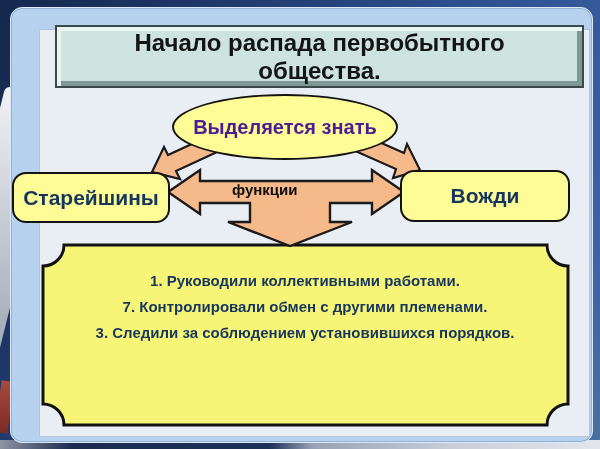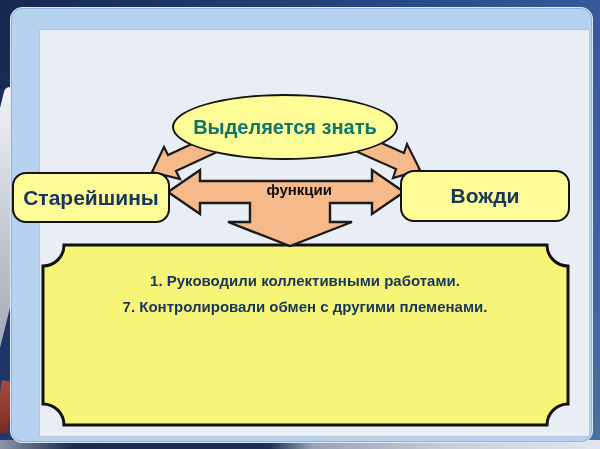--- a/index.html
+++ b/index.html
@@ -30,27 +30,27 @@
     display:flex;align-items:center;justify-content:center;z-index:6;}
   .title-box .ttl{display:block;width:430px;text-align:center;
     font-size:24px;font-weight:bold;line-height:28px;color:#141414;}
   
   .lay{position:absolute;left:0;top:0;width:600px;height:449px;z-index:3;}
   .lay.plq{z-index:2;}
   
   .ellipse{position:absolute;left:172px;top:94px;width:226px;height:66px;
     box-sizing:border-box;background:#fdfc96;border:2.5px solid #131313;border-radius:50%;
     display:flex;align-items:center;justify-content:center;z-index:4;
-    font-size:20px;font-weight:bold;color:#0f766e;}
+    font-size:20px;font-weight:bold;color:#4c1d95;}
   .ybox{position:absolute;box-sizing:border-box;background:#fdfc96;border:2.5px solid #131313;
     border-radius:14px;display:flex;align-items:center;justify-content:center;z-index:4;
     font-size:21px;font-weight:bold;color:#17365d;}
   .ybox.left{left:12px;top:172px;width:158px;height:51px;}
   .ybox.right{left:400px;top:170px;width:170px;height:52px;}
-  .func-label{position:absolute;left:232px;top:181px;width:100px;text-align:right;z-index:5;
+  .func-label{position:absolute;left:232px;top:181px;width:100px;text-align:left;z-index:5;
     font-size:15px;font-weight:bold;color:#0d0d0d;}
   
   .plaque-text{position:absolute;left:55px;top:268px;width:500px;z-index:5;
     text-align:center;color:#17365d;font-weight:bold;font-size:15px;line-height:26px;}
   .plaque-text p{margin:0;}
 </style>
 </head>
 <body>
 
 <div class="stage">
@@ -66,33 +66,37 @@
   <svg class="lay plq" viewBox="0 0 600 449">
     <path d="M 64,245 H 547 A 21 21 0 0 0 568,266 V 404 A 21 21 0 0 0 547,425 H 64 A 21 21 0 0 0 43,404 V 266 A 21 21 0 0 0 64,245 Z" fill="#f7f578" stroke="#121212" stroke-width="3"></path>
   </svg>
 
   <svg class="lay" viewBox="0 0 600 449">
     <polygon points="222,130 168,155 164,147 152,172 180,179 176,171 230,146" fill="#f6b98a" stroke="#1b1b1b" stroke-width="2.2"></polygon>
     <polygon points="352,130 404,153 407,144 420,170 393,178 396,169 344,146" fill="#f6b98a" stroke="#1b1b1b" stroke-width="2.2"></polygon>
     <polygon points="168,192 200,170 200,181 372,181 372,170 404,192 372,214 372,203 330,203 330,222 352,222 290,246 228,222 250,222 250,203 200,203 200,214" fill="#f6b98a" stroke="#1b1b1b" stroke-width="2.4"></polygon>
   </svg>
 
+  <div class="title-box">
+    <span class="ttl">Начало распада первобытного общества.</span>
+  </div>
 
   <div class="ellipse">
     <span>Выделяется знать</span>
   </div>
 
   <div class="ybox left">
     <span>Старейшины</span>
   </div>
 
   <div class="ybox right">
     <span>Вожди</span>
   </div>
 
   <div class="func-label">функции</div>
 
   <div class="plaque-text">
     <p>1. Руководили  коллективными работами.</p>
     <p>7. Контролировали обмен с другими племенами.</p>
+    <p>3. Следили за соблюдением установившихся порядков.</p>
   </div>
 
 </div>
 
 </body></html>

